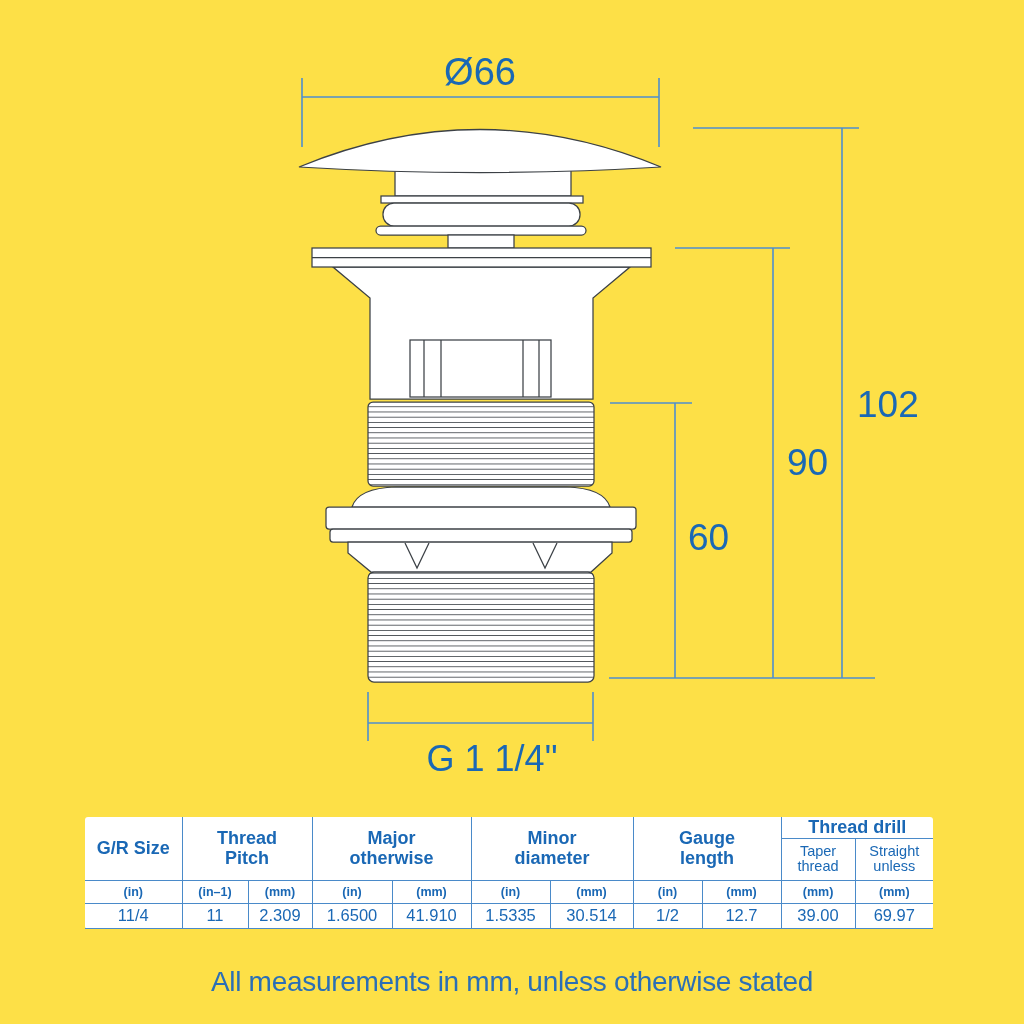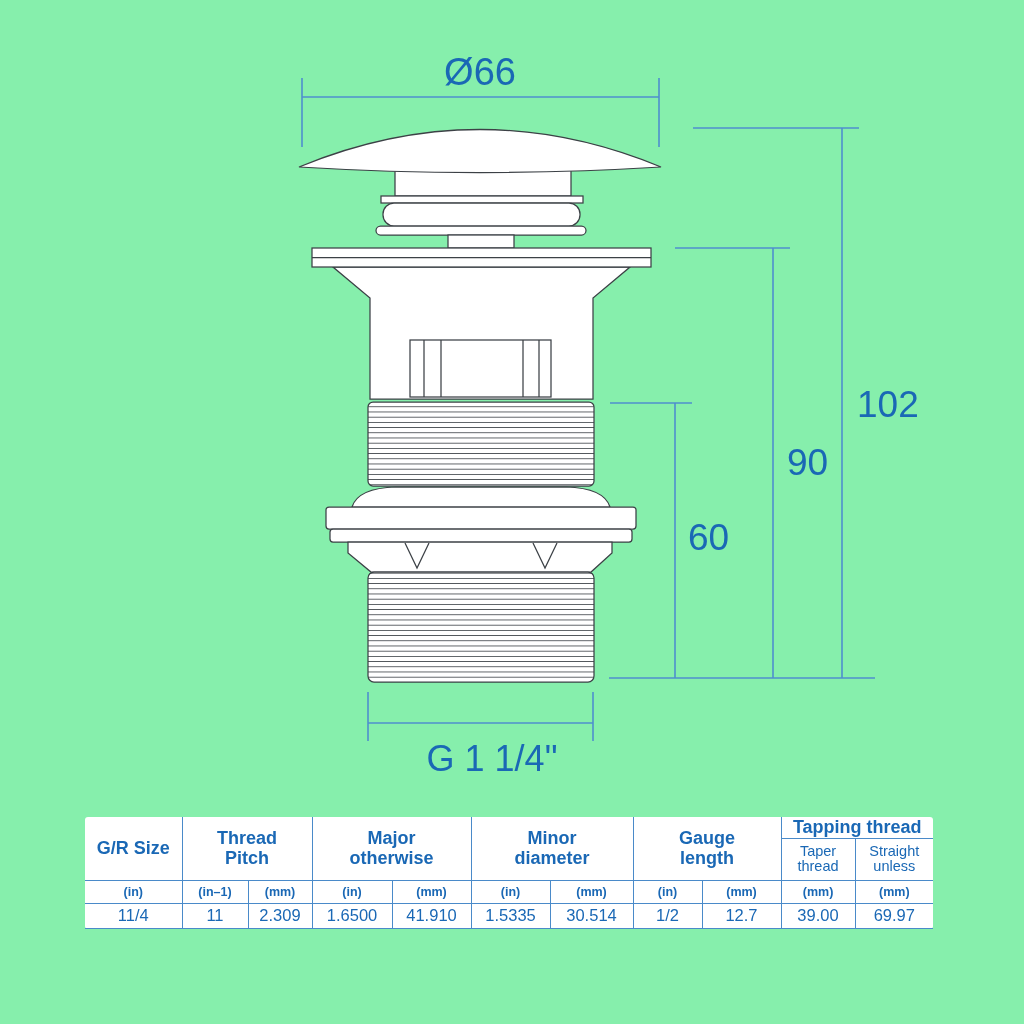--- a/index.html
+++ b/index.html
@@ -2,21 +2,21 @@
 <html><head>
 <meta charset="utf-8">
 <style>
   html,body{margin:0;padding:0;}
   body{
     width:1024px;height:1024px;
     background:#dfeaf8;
     font-family:"Liberation Sans", sans-serif;
     overflow:hidden;
   }
-  .page{position:relative;width:1024px;height:1024px;background:#86efac;}
+  .page{position:relative;width:1024px;height:1024px;background:#fde047;}
   svg.drawing{position:absolute;left:0;top:0;display:block;}
   .dim-text{fill:#1a68b5;font-family:"Liberation Sans",sans-serif;font-weight:500;}
 
   
   .table-panel{
     position:absolute;left:85px;top:817px;width:848px;
     background:#ffffff;border-radius:3px;
   }
   table.spec{
     border-collapse:collapse;table-layout:fixed;width:848px;
@@ -136,21 +136,21 @@
         <col style="width:74px">
           <col style="width:78px">
       </colgroup>
       <tbody>
           <tr class="r1">
         <th class="hdr br" rowspan="2">G/R Size</th>
         <th class="hdr br wrap" rowspan="2" colspan="2">Thread Pitch</th>
         <th class="hdr br wrap" rowspan="2" colspan="2">Major otherwise</th>
         <th class="hdr br wrap" rowspan="2" colspan="2">Minor diameter</th>
         <th class="hdr br wrap" rowspan="2" colspan="2">Gauge length</th>
-        <th class="hdr bb" colspan="2">Tapping thread</th>
+        <th class="hdr bb" colspan="2">Thread drill</th>
       </tr>
       <tr class="r2">
         <th class="subhdr br wrap">Taper thread</th>
         <th class="subhdr wrap">Straight unless</th>
       </tr>
       <tr class="r3">
         <td class="unit bt br">(in)</td>
         <td class="unit bt br">(in–1)</td>
         <td class="unit bt br">(mm)</td>
         <td class="unit bt br">(in)</td>
@@ -172,14 +172,15 @@
         <td class="val bt bb br">30.514</td>
         <td class="val bt bb br">1/2</td>
         <td class="val bt bb br">12.7</td>
         <td class="val bt bb br">39.00</td>
         <td class="val bt bb">69.97</td>
       </tr>
     </tbody>
       </table>
   </div>
 
+  <div class="footer-note">All measurements in mm, unless otherwise stated</div>
 
 </div>
 
 </body></html>

